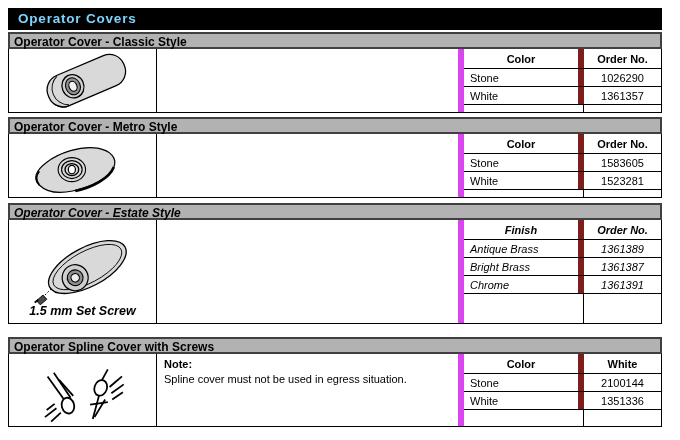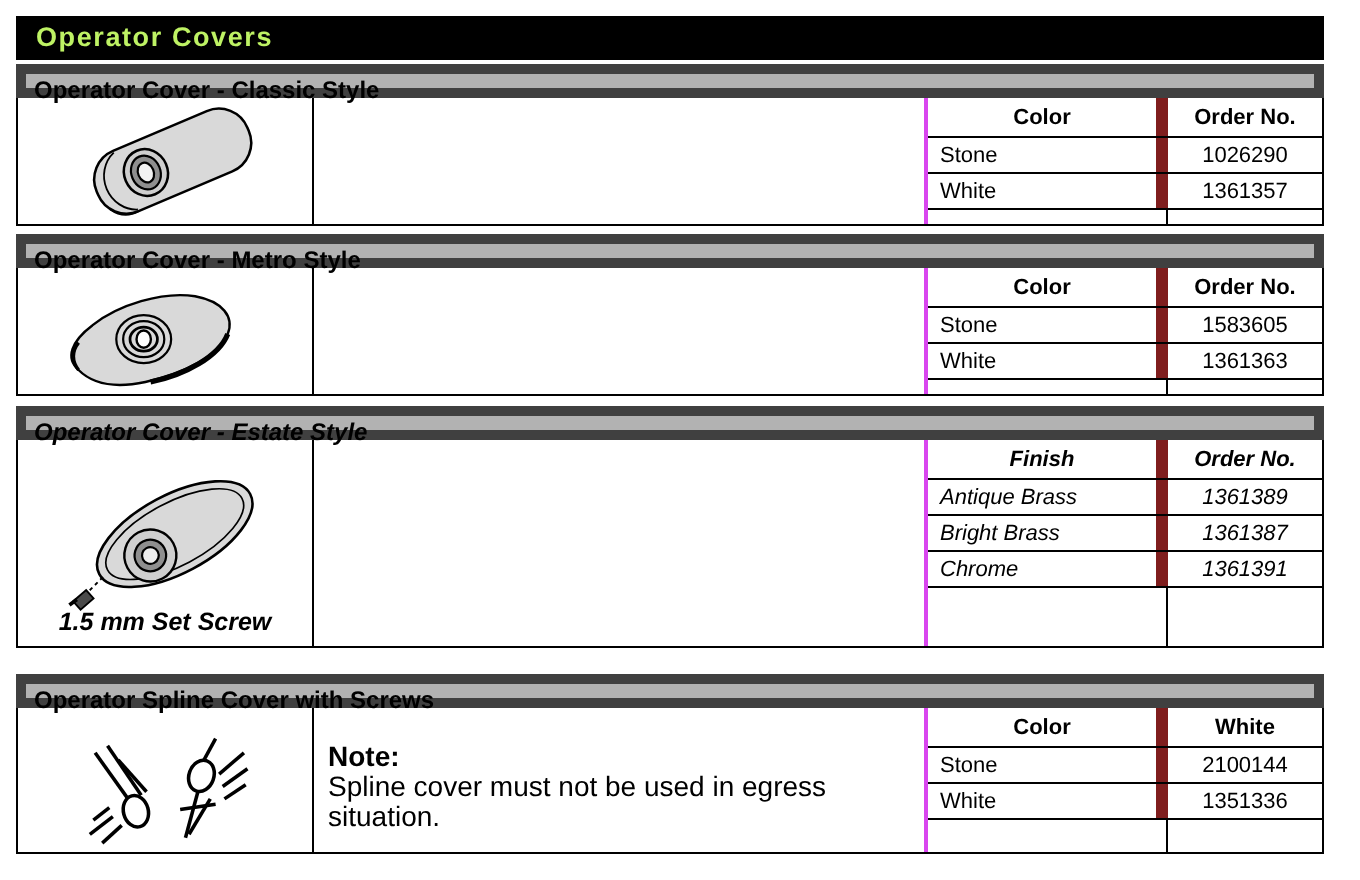--- a/index.html
+++ b/index.html
@@ -7,33 +7,33 @@
     width:680px; height:440px;
     background:#ffffff;
     font-family:"Liberation Sans", sans-serif;
     color:#000;
     position:relative;
     overflow:hidden;
   }
   .doc { position:absolute; left:8px; top:8px; width:654px; }
 
   .title-bar {
-    background:#000000; color:#bef264;
+    background:#000000; color:#7dd3fc;
     height:22px; line-height:22px;
     font-size:13.5px; font-weight:bold; letter-spacing:0.8px;
     padding-left:10px; box-sizing:border-box;
   }
 
   .section { margin-top:4px; }
   .section.first { margin-top:2px; }
   .section.gap-large { margin-top:13px; }
 
   .sec-header {
     background:#b2b2b2;
-    border:5px solid #404040;
+    border:2px solid #404040;
     height:17px; line-height:16px;
     font-size:12px; font-weight:bold;
     padding-left:4px; box-sizing:border-box;
   }
   .sec-body {
     border:1px solid #000; border-top:none;
     display:flex; box-sizing:border-box;
     background:#fff;
   }
   .h64  { height:64px; }
@@ -47,23 +47,23 @@
     align-items:center; justify-content:flex-end;
     position:relative;
   }
   .img-caption {
     font-size:12.5px; font-weight:bold;
     position:absolute; bottom:5px; left:0; right:0;
     text-align:center; white-space:nowrap;
   }
   .mid-cell {
     flex:1 1 auto;
-    border-right:2px solid #d946ef; box-sizing:border-box;
-    font-size:14px; line-height:15px;
-    padding:17px 7px;
+    border-right:6px solid #d946ef; box-sizing:border-box;
+    font-size:11px; line-height:15px;
+    padding:3px 7px;
   }
   .note-title { font-weight:bold; }
 
   .right-area { width:197px; flex:0 0 197px; display:flex; flex-direction:column; }
   .mini-row { display:flex; border-bottom:1px solid #000; box-sizing:border-box; }
   .mini-row .c1 {
     width:120px; flex:0 0 120px;
     border-right:6px solid #7f1d1d; box-sizing:border-box;
     display:flex; align-items:center;
     font-size:11px; padding-left:6px;
@@ -149,21 +149,21 @@
         <div class="mini-row hdr">
           <div class="c1">Color</div>
           <div class="c2">Order No.</div>
         </div>
         <div class="mini-row data">
           <div class="c1">Stone</div>
           <div class="c2">1583605</div>
         </div>
         <div class="mini-row data">
           <div class="c1">White</div>
-          <div class="c2">1361363</div>
+          <div class="c2">1523281</div>
         </div>
         <div class="mini-fill">
             <div class="fc1"></div>
             <div class="fc2"></div>
           </div>
       </div>
     </div>
   </div>
 
   <div class="section gap-mid" style="margin-top:5px;font-style:italic;">

